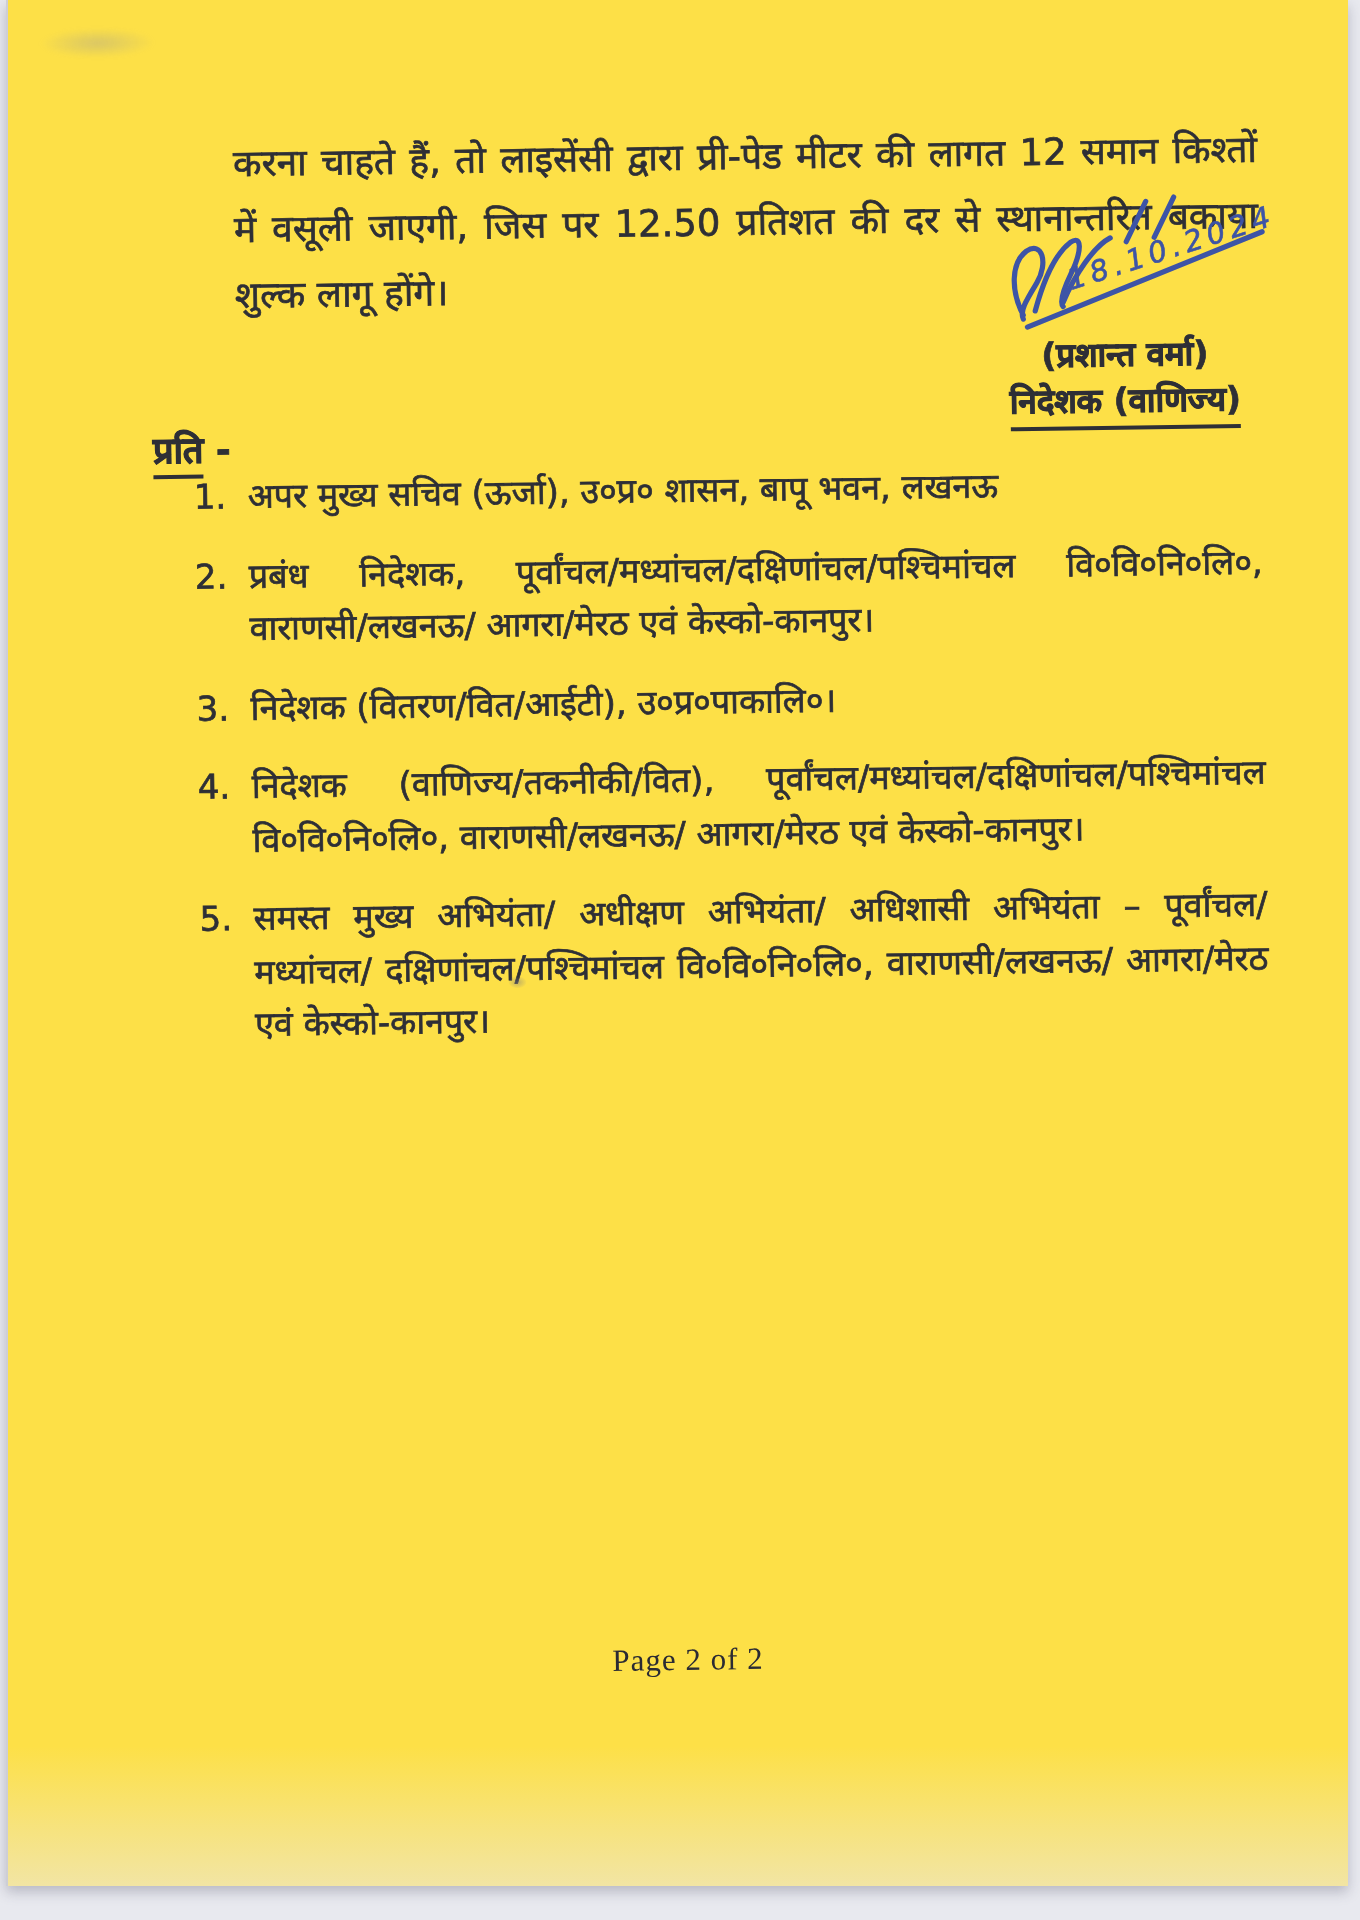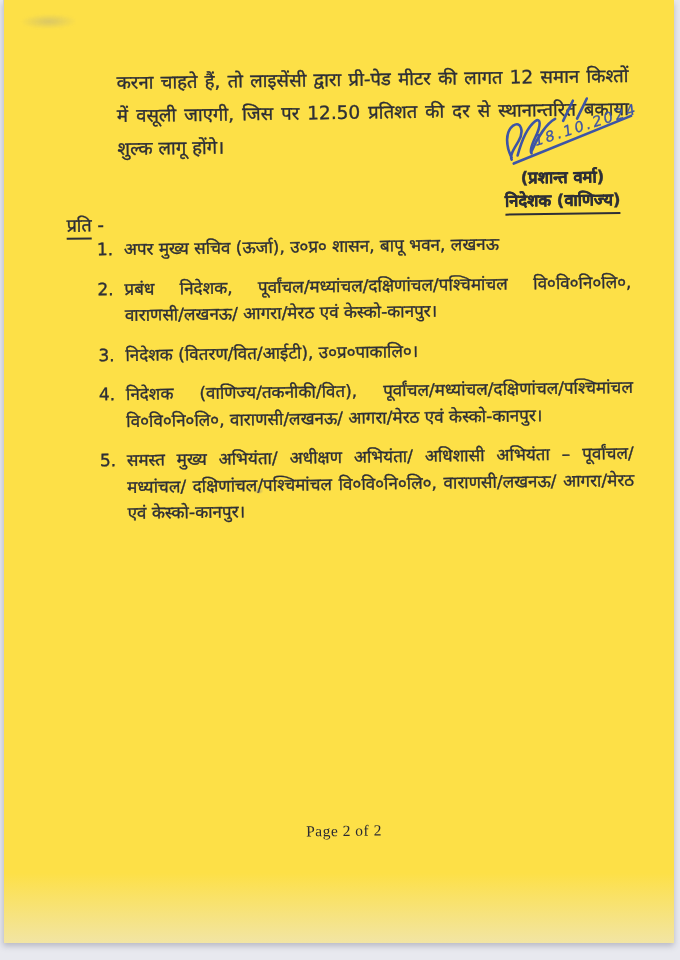--- a/index.html
+++ b/index.html
@@ -39,22 +39,22 @@
   .sig-name{
     position:absolute;left:490px;top:168px;width:145px;
     text-align:center;font-size:16.5px;font-weight:bold;
   }
   .sig-title{
     position:absolute;left:486px;top:191px;width:153px;
     text-align:center;font-size:16.5px;font-weight:bold;
   }
   .sig-title span{display:inline-block;border-bottom:2px solid #2e2f36;padding-bottom:2px;}
   .copy-label{
-    position:absolute;left:66px;top:209px;
-    font-size:18px;font-weight:normal;
+    position:absolute;left:76px;top:209px;
+    font-size:18px;font-weight:bold;
   }
   .copy-label .u{display:inline-block;border-bottom:2px solid #2e2f36;padding-bottom:1px;}
   .copy-list{
     position:absolute;left:96px;top:233px;width:534px;
     list-style:none;margin:0;padding:0;
   }
   .copy-item{display:flex;margin-bottom:13px;font-size:17px;line-height:26.5px;}
   .copy-item .num{flex:0 0 27px;}
   .copy-item .txt{flex:1;text-align:justify;}
   .footer{

